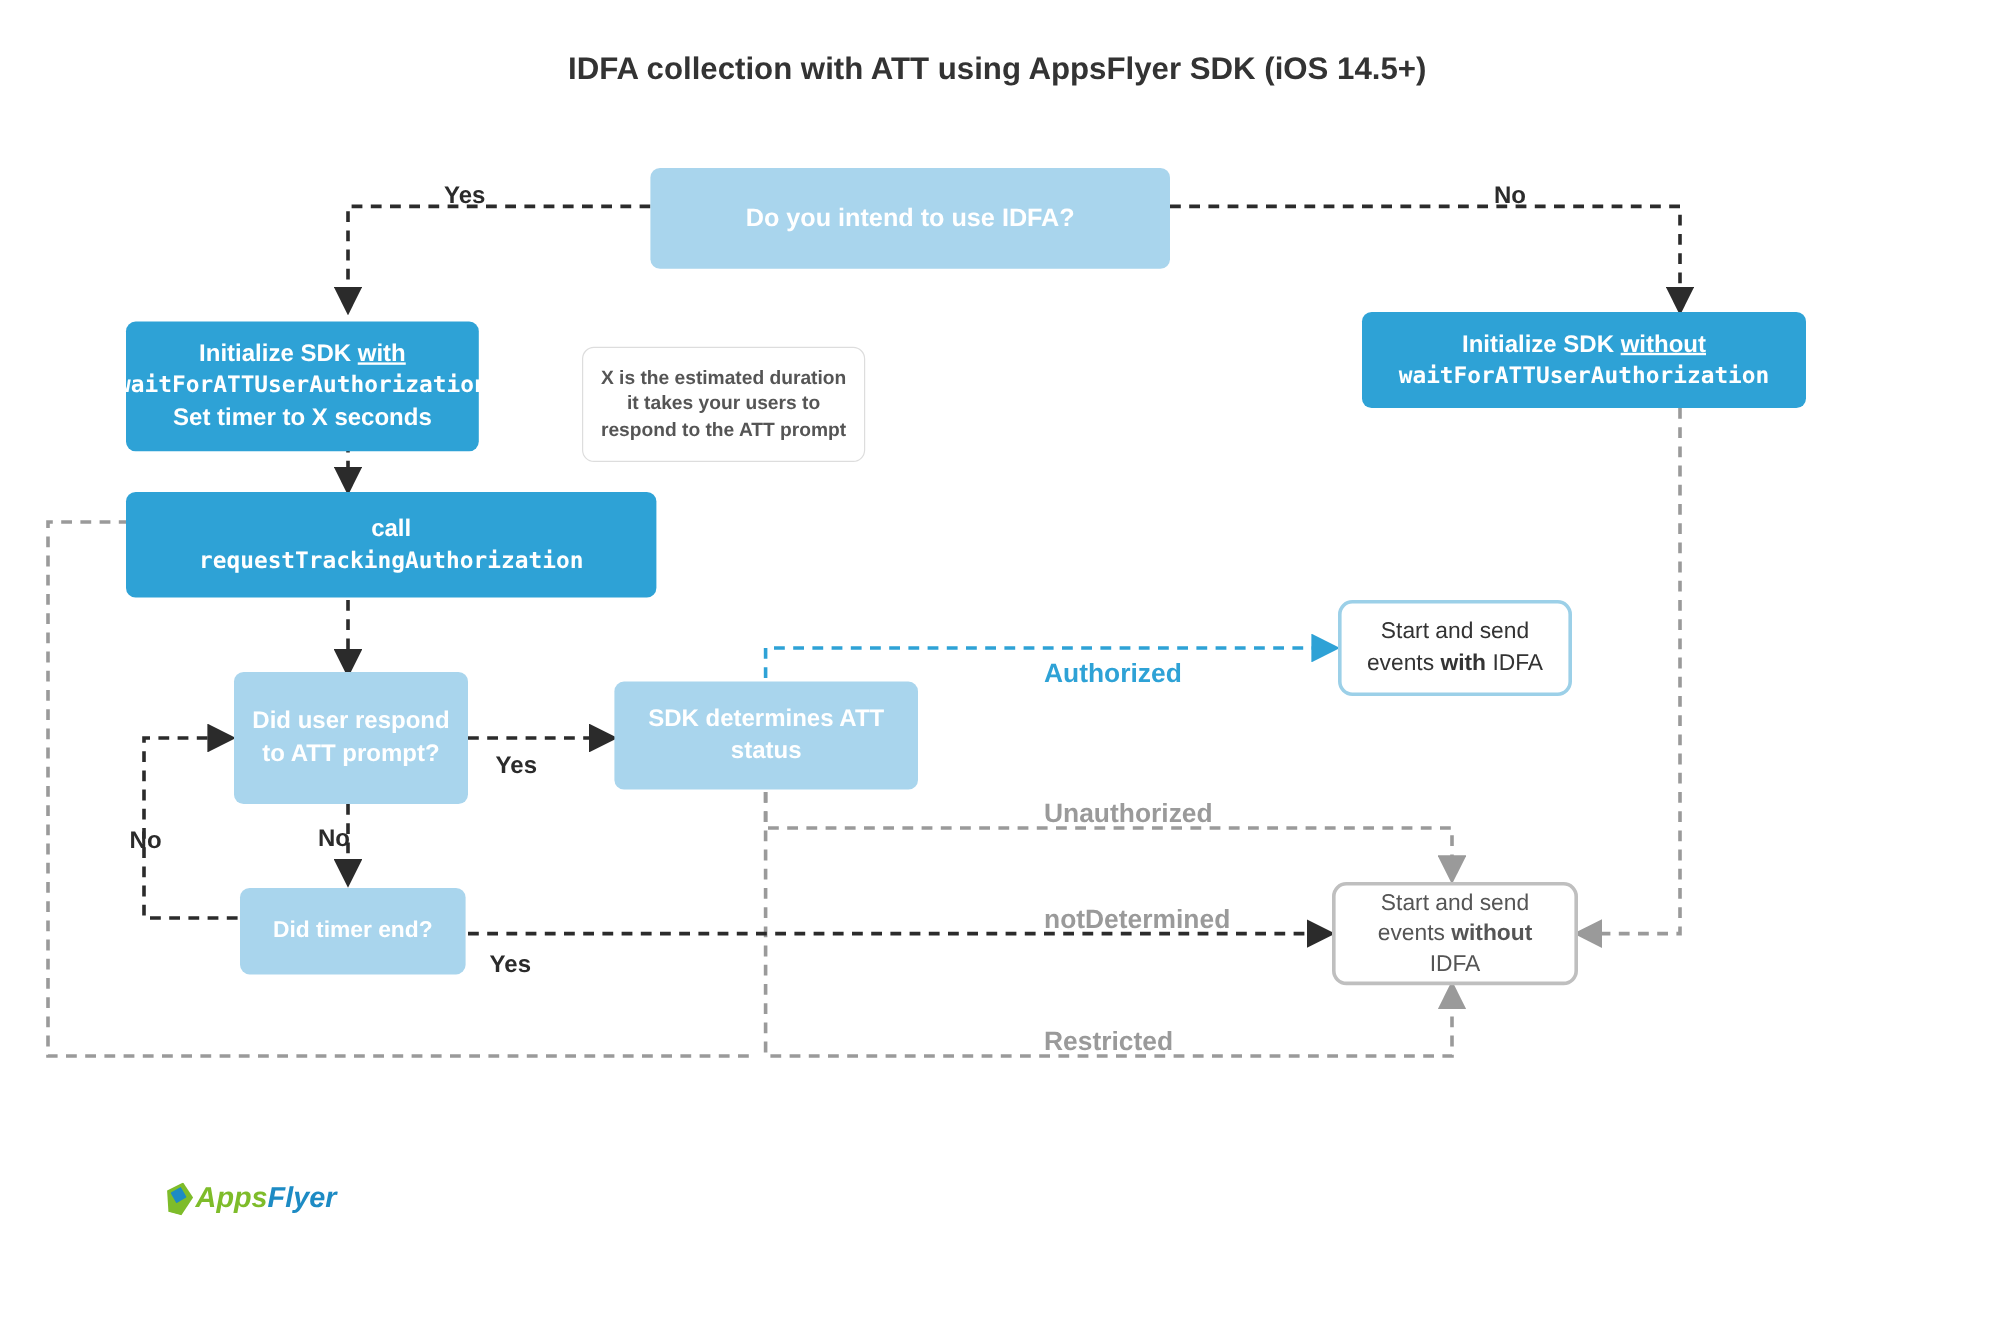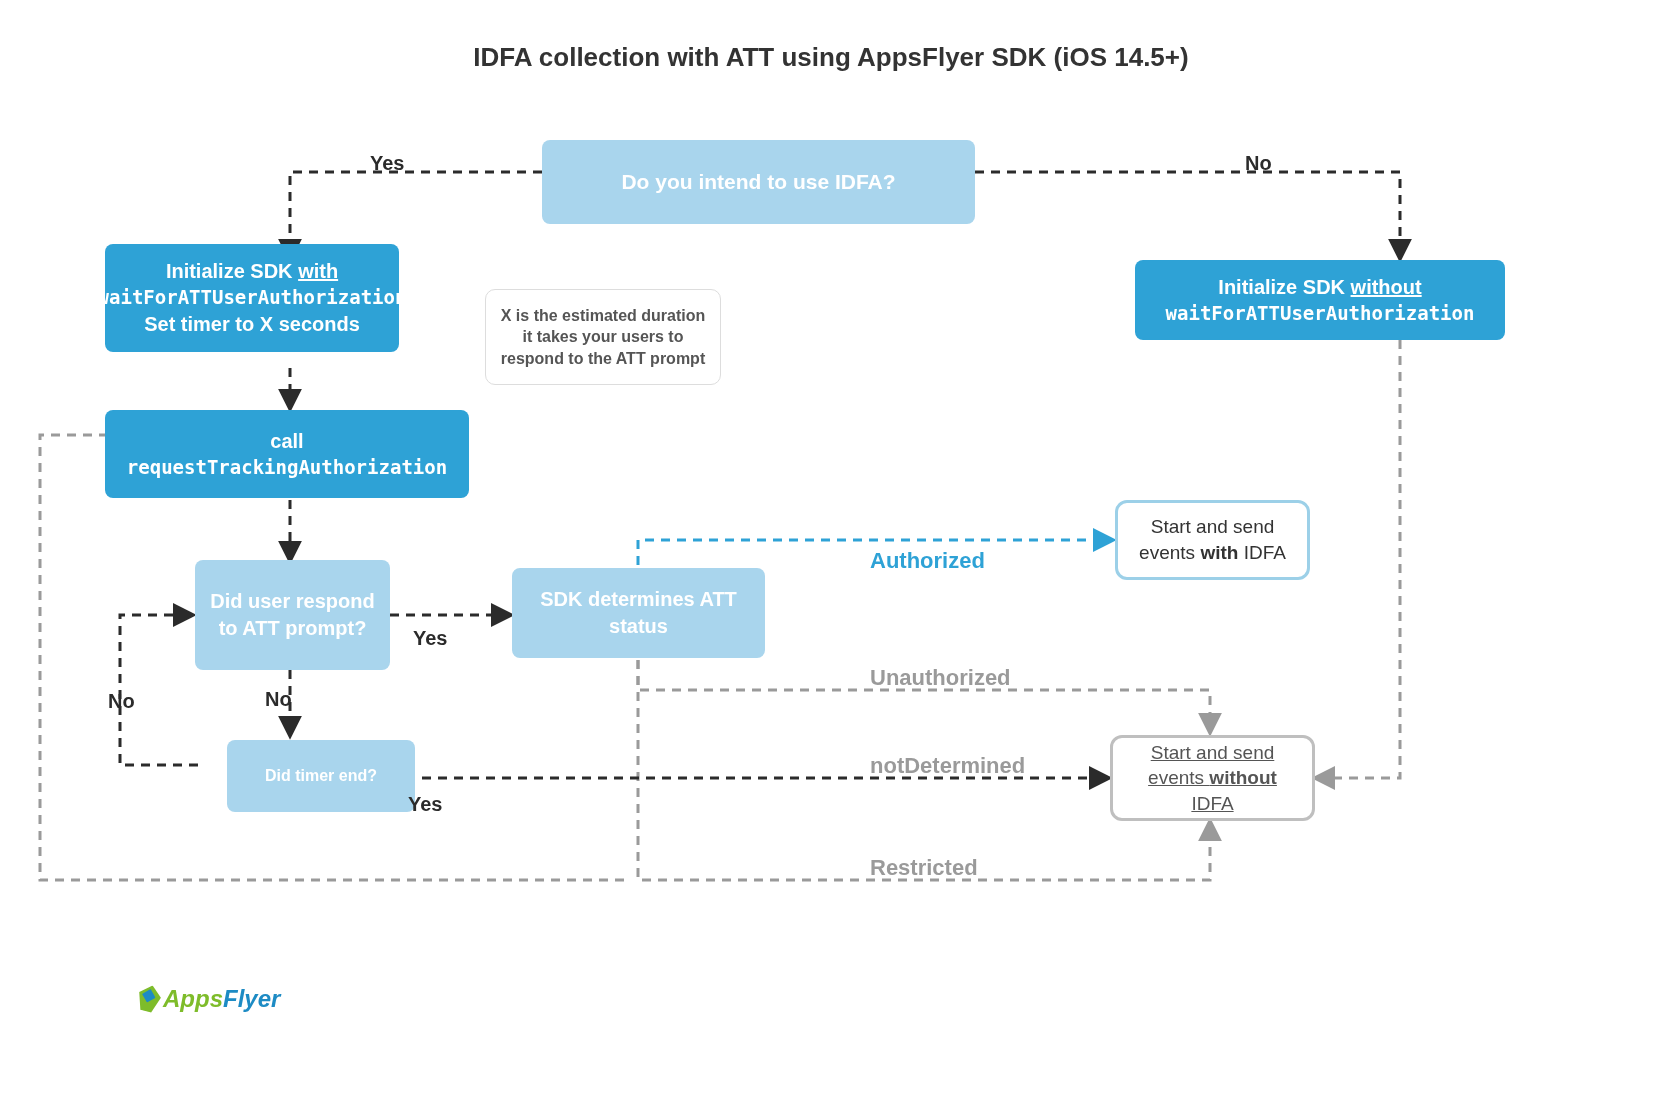--- a/index.html
+++ b/index.html
@@ -151,64 +151,64 @@
     <path d="M 108 435 L 40 435 L 40 880 L 630 880" fill="none" stroke="#9a9a9a" stroke-width="3" stroke-dasharray="9 7"></path>
   </svg>
 
   <div class="title" style="left:0; right:0; top:42px; text-align:center; font-size:26px;">IDFA collection with ATT using AppsFlyer SDK (iOS 14.5+)</div>
 
   <div class="node pill-light" style="left:542px; top:140px; width:433px; height:84px; font-size:21px;">Do you intend to use IDFA?</div>
 
   <div class="label" style="left:370px; top:152px; font-size:20px; color:#2b2b2b;">Yes</div>
   <div class="label" style="left:1245px; top:152px; font-size:20px; color:#2b2b2b;">No</div>
 
-  <div class="node pill-dark" style="left:105px; top:244px; width:294px; height:108px; font-size:20px; flex-direction:column;">
+  <div class="node pill-dark" style="left:105px; top:268px; width:294px; height:108px; font-size:20px; flex-direction:column;">
     <div>
       <span>Initialize SDK </span><span class="u">with</span>
     </div>
     <div class="mono" style="font-size:19px;">waitForATTUserAuthorization</div>
     <div>Set timer to X seconds</div>
   </div>
 
   <div class="node note" style="left:485px; top:265px; width:236px; height:96px;margin-top:24px;">X is the estimated duration it takes your users to respond to the ATT prompt</div>
 
   <div class="node pill-dark" style="left:1135px; top:260px; width:370px; height:80px; font-size:20px; flex-direction:column;">
     <div>
       <span>Initialize SDK </span><span class="u">without</span>
     </div>
     <div class="mono" style="font-size:19px;">waitForATTUserAuthorization</div>
   </div>
 
-  <div class="node pill-dark" style="left:105px; top:410px; width:364px; height:88px; font-size:20px; flex-direction:column;">
+  <div class="node pill-dark" style="left:105px; top:410px; width:442px; height:88px; font-size:20px; flex-direction:column;">
     <div>call</div>
     <div class="mono" style="font-size:19px;">requestTrackingAuthorization</div>
   </div>
 
   <div class="node pill-light" style="left:195px; top:560px; width:195px; height:110px; font-size:20px;">Did user respond to ATT prompt?</div>
   <div class="label" style="left:413px; top:627px; font-size:20px; color:#2b2b2b;">Yes</div>
   <div class="label" style="left:265px; top:688px; font-size:20px; color:#2b2b2b;">No</div>
 
-  <div class="node pill-light" style="left:200px; top:740px; width:188px; height:72px; font-size:16px;margin-left:27px;">Did timer end?</div>
+  <div class="node pill-light" style="left:200px; top:740px; width:188px; height:72px; font-size:19px;">Did timer end?</div>
   <div class="label" style="left:408px; top:793px; font-size:20px; color:#2b2b2b;">Yes</div>
   <div class="label" style="left:108px; top:690px; font-size:20px; color:#2b2b2b;">No</div>
 
   <div class="node pill-light" style="left:512px; top:568px; width:253px; height:90px; font-size:20px;">SDK determines ATT status</div>
 
   <div class="label" style="left:870px; top:548px; font-size:22px; color:#2ea2d6;">Authorized</div>
   <div class="label" style="left:870px; top:665px; font-size:22px; color:#9a9a9a;">Unauthorized</div>
   <div class="label" style="left:870px; top:753px; font-size:22px; color:#9a9a9a;">notDetermined</div>
   <div class="label" style="left:870px; top:855px; font-size:22px; color:#9a9a9a;">Restricted</div>
 
   <div class="node result-blue" style="left:1115px; top:500px; width:195px; height:80px;">
     <span>
       <span>Start and send events </span><b>with</b><span> IDFA</span>
     </span>
   </div>
 
-  <div class="node result-gray" style="left:1110px; top:735px; width:205px; height:86px;text-decoration:underline;">
+  <div class="node result-gray" style="left:1110px; top:735px; width:205px; height:86px;">
     <span>
       <span>Start and send events </span><b>without</b><span> IDFA</span>
     </span>
   </div>
 
   <div class="logo" style="left:135px; top:985px;">
     <span class="mark"></span>
     <span>
       <span>Apps</span><span class="flyer">Flyer</span>
     </span>

